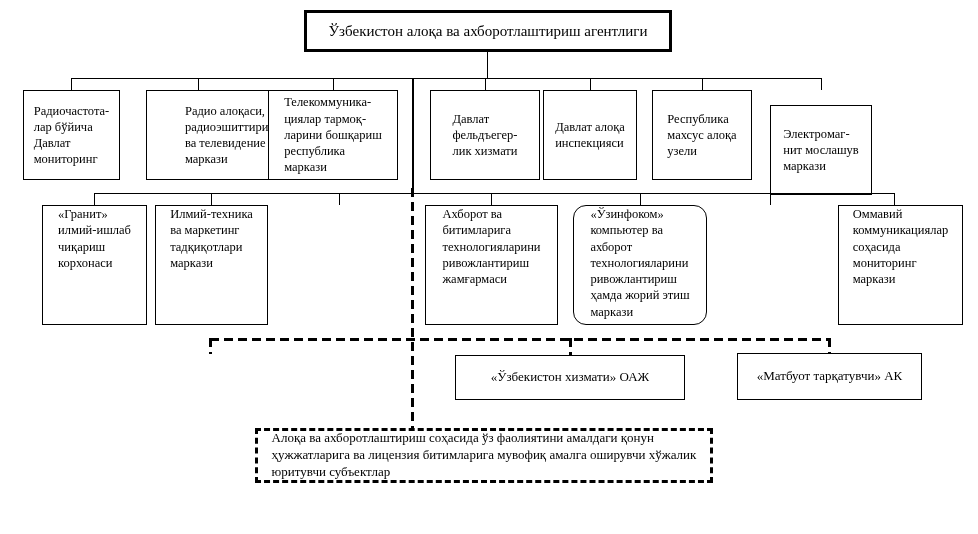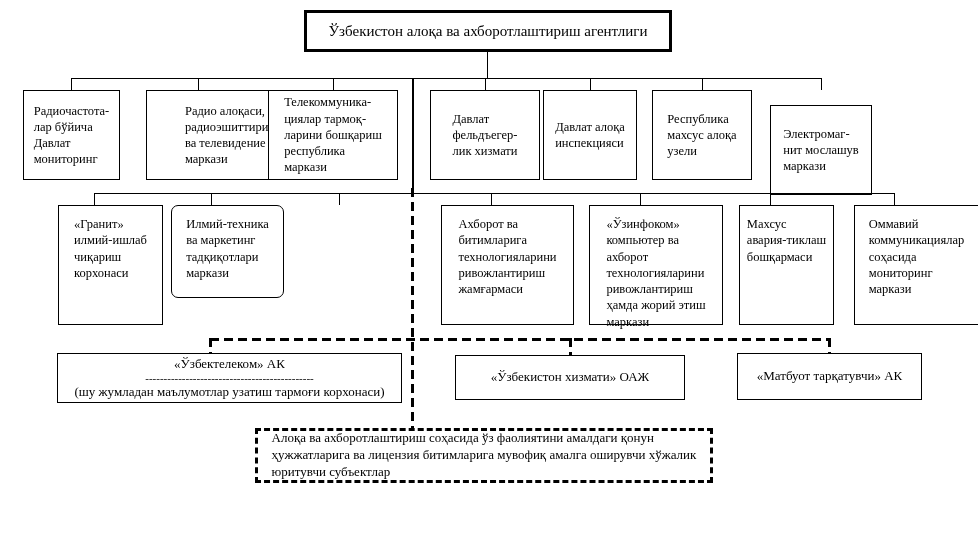--- a/index.html
+++ b/index.html
@@ -32,22 +32,21 @@
   .t2{
     align-items:center;
     font-size:12.5px;
     line-height:1.3;
     padding:2px 1px;
   }
   .t3{
     align-items:flex-start;
     font-size:12.5px;
     line-height:1.3;
-    padding:10px 1px 0 1px;
-    margin-left:16px;
+    padding:0 1px 0 1px;
   }
   .t4{
     align-items:center;
     font-size:13px;
     line-height:1.25;
     padding:2px;
   }
   .note-box{
     border:3px dashed #000;
     align-items:center;
@@ -143,66 +142,56 @@
   <div class="ln vln" style="left:640px;top:193px;height:12px;"></div>
   <div class="ln vln" style="left:770px;top:193px;height:12px;"></div>
   <div class="ln vln" style="left:894px;top:193px;height:12px;"></div>
 
   <div class="box t3" style="left:42px;top:205px;width:105px;height:120px;">
     <span class="lbl">«Гранит»
 илмий-ишлаб
 чиқариш
 корхонаси</span>
   </div>
-  <div class="box t3" style="left:155px;top:205px;width:113px;height:93px;border-radius:7px;">
+  <div class="box t3" style="left:155px;top:205px;width:113px;height:120px;">
     <span class="lbl">Илмий-техника
 ва маркетинг
 тадқиқотлари
 маркази</span>
   </div>
   <div class="box t3" style="left:425px;top:205px;width:133px;height:120px;">
     <span class="lbl">Ахборот ва
 битимларига
 технологияларини
 ривожлантириш
 жамғармаси</span>
   </div>
-  <div class="box t3" style="left:573px;top:205px;width:134px;height:120px;">
+  <div class="box t3" style="left:573px;top:205px;width:134px;height:120px;border-radius:13px;">
     <span class="lbl">«Ўзинфоком»
 компьютер ва
 ахборот
 технологияларини
 ривожлантириш
 ҳамда жорий этиш
 маркази</span>
   </div>
-  <div class="box t3" style="left:723px;top:205px;width:95px;height:120px;">
-    <span class="lbl">Махсус
-авария-тиклаш
-бошқармаси</span>
-  </div>
   <div class="box t3" style="left:838px;top:205px;width:125px;height:120px;">
     <span class="lbl">Оммавий
 коммуникациялар
 соҳасида
 мониторинг
 маркази</span>
   </div>
 
   <div class="ln vdash" style="left:411px;top:188px;height:240px;"></div>
   <div class="ln hdash" style="left:210px;top:338px;width:621px;"></div>
   <div class="ln vdash" style="left:209px;top:338px;height:16px;"></div>
   <div class="ln vdash" style="left:569px;top:338px;height:18px;"></div>
   <div class="ln vdash" style="left:828px;top:338px;height:16px;"></div>
 
-  <div class="box t4" style="left:57px;top:353px;width:345px;height:50px;flex-direction:column;">
-    <span class="lbl">«Ўзбектелеком» АК</span>
-    <span class="sep">----------------------------------------------</span>
-    <span class="lbl">(шу жумладан маълумотлар узатиш тармоғи корхонаси)</span>
-  </div>
   <div class="box t4" style="left:455px;top:355px;width:230px;height:45px;">
     <span class="lbl">«Ўзбекистон хизмати» ОАЖ</span>
   </div>
   <div class="box note-box" style="left:255px;top:428px;width:458px;height:55px;">
     <span class="lbl">Алоқа ва ахборотлаштириш соҳасида ўз фаолиятини амалдаги  қонун
 ҳужжатларига ва лицензия битимларига мувофиқ амалга оширувчи хўжалик
 юритувчи субъектлар</span>
   </div>
 
   <div class="box t4" style="left:737px;top:353px;width:185px;height:47px;">

